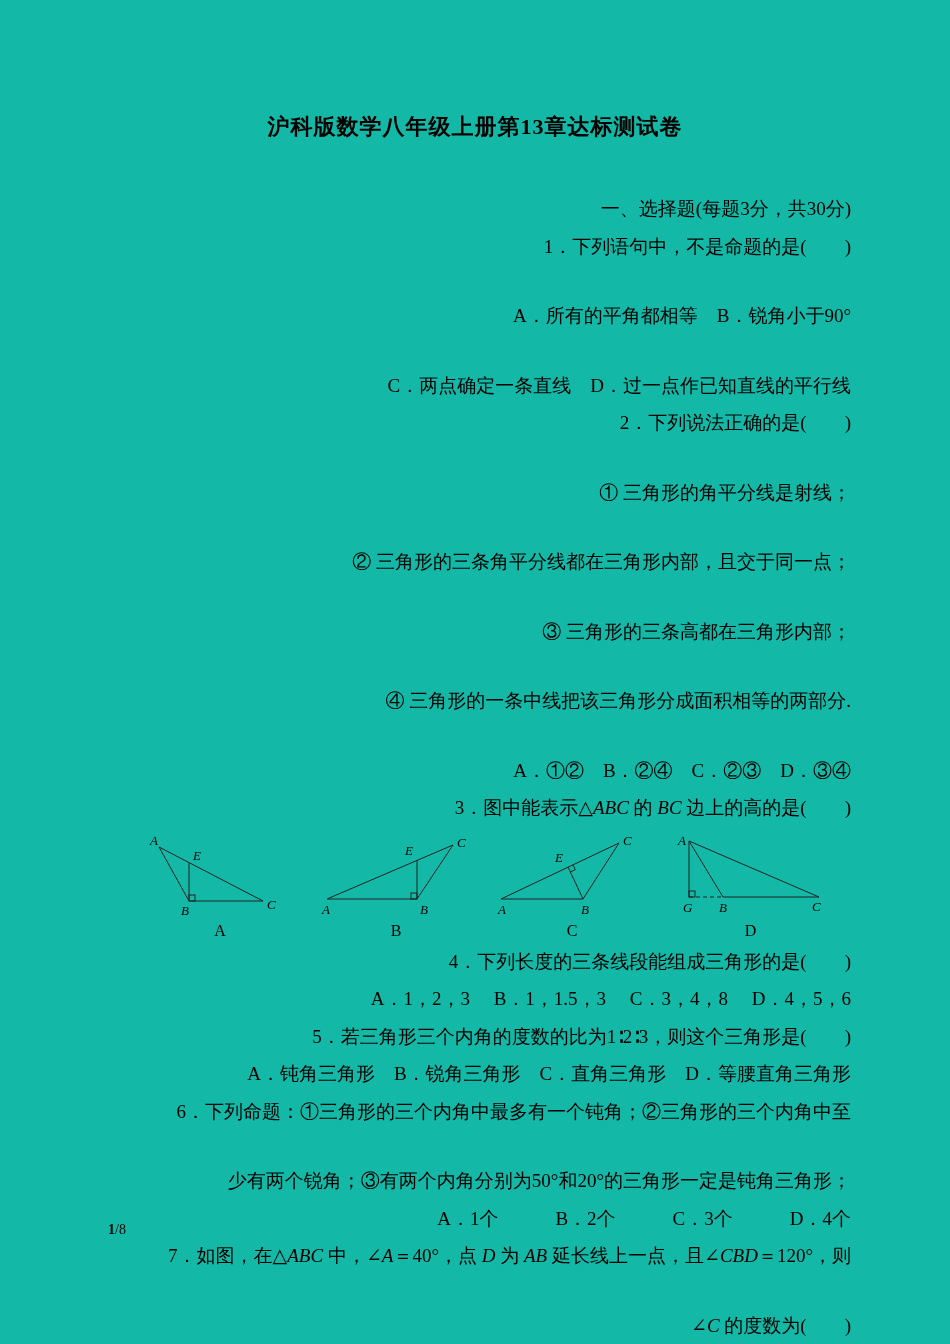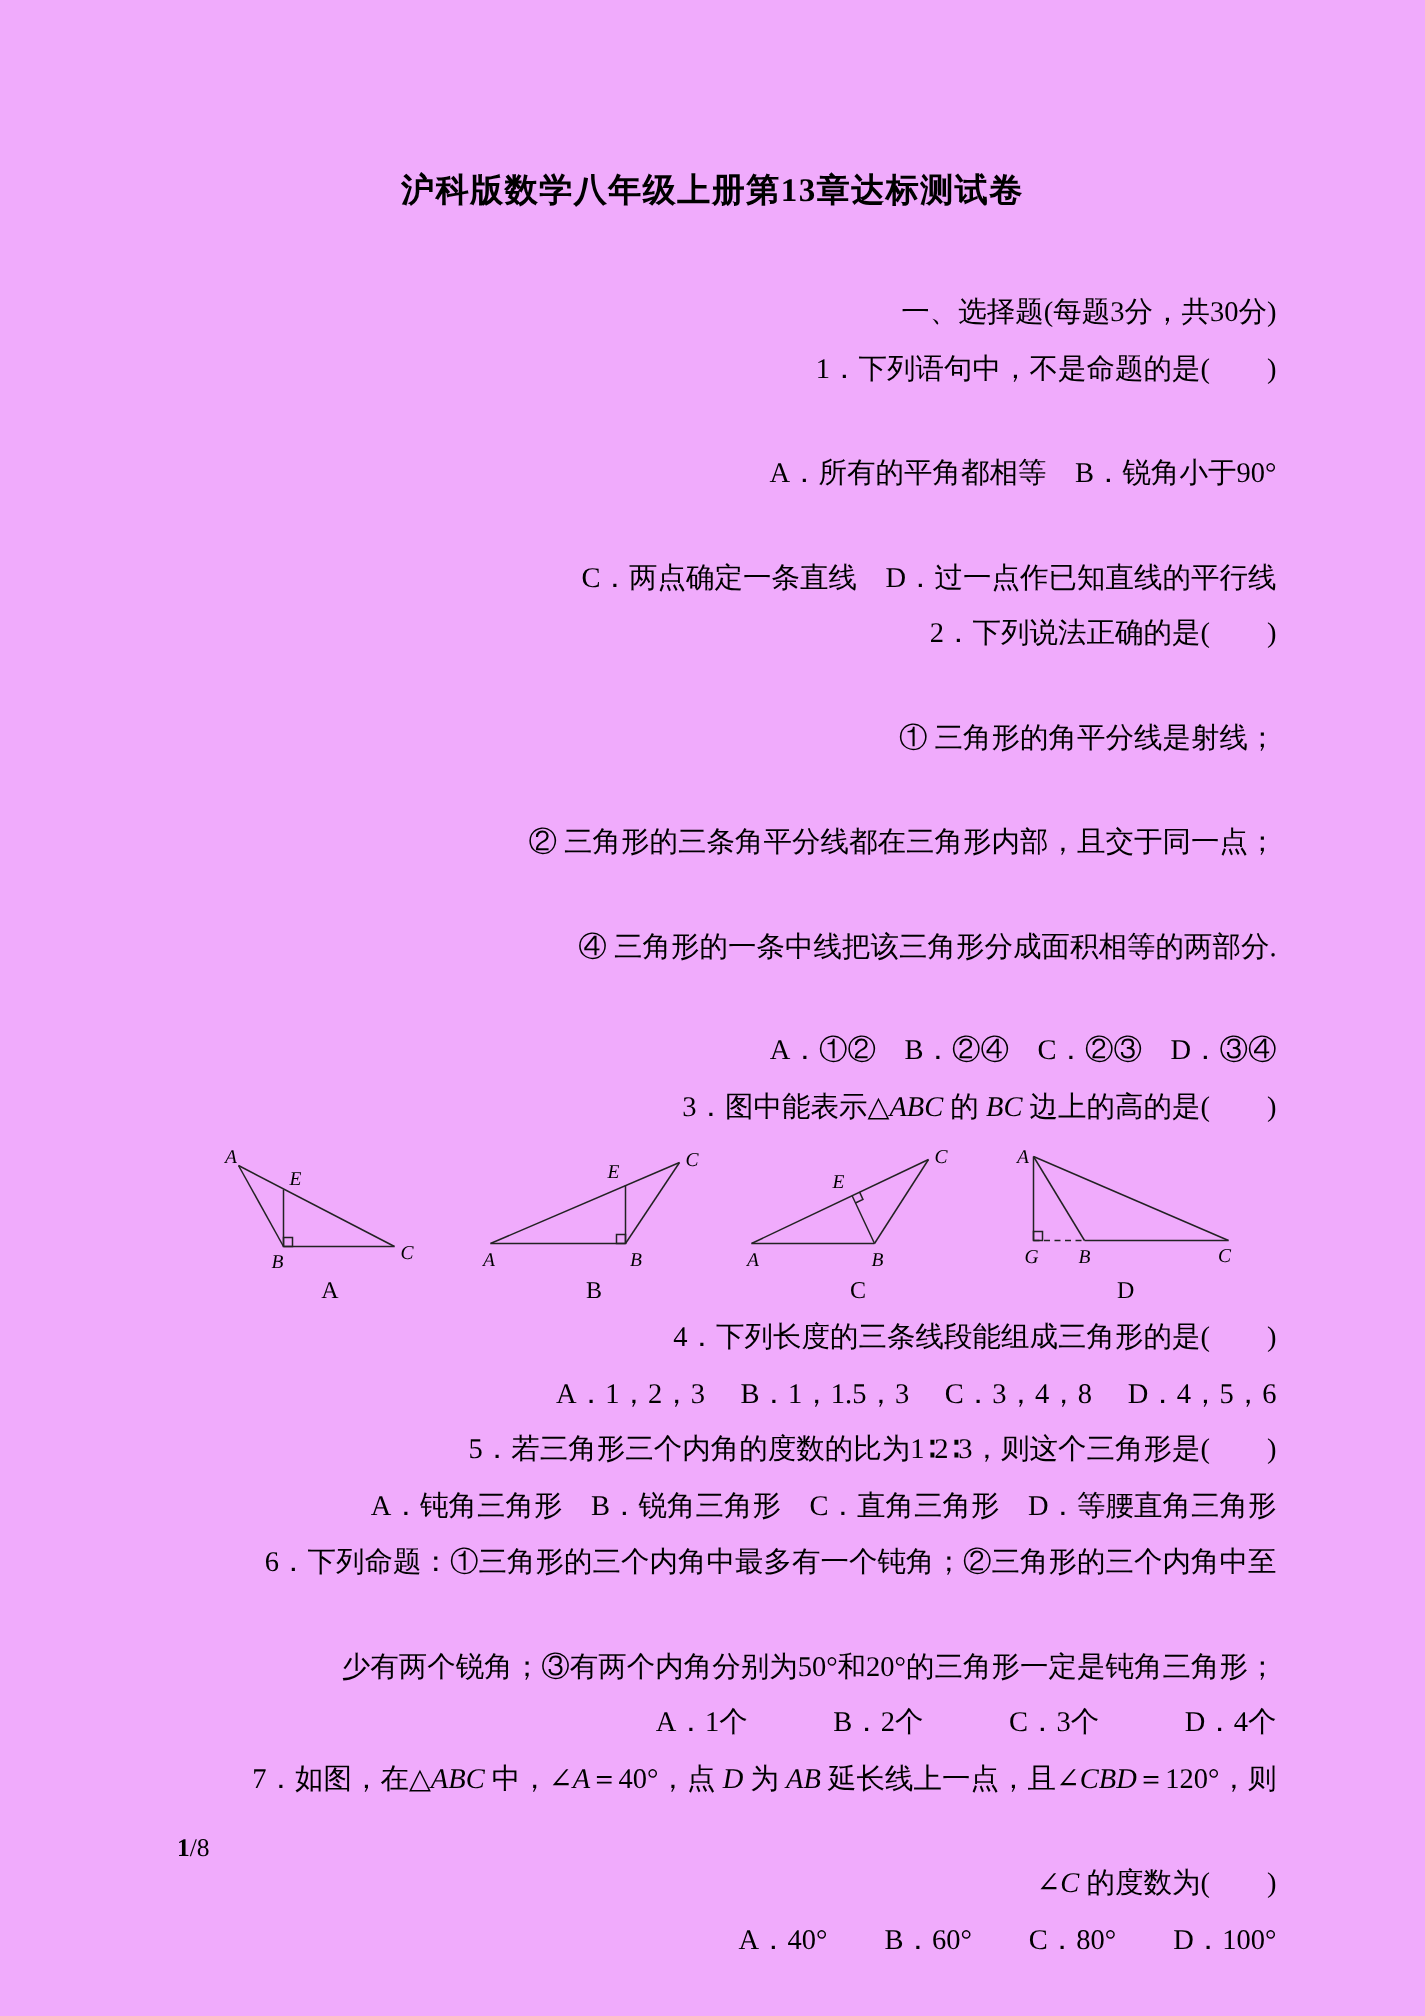--- a/index.html
+++ b/index.html
@@ -1,21 +1,21 @@
 <!DOCTYPE html>
 <html><head>
 <meta charset="utf-8">
 <style>
   * { box-sizing: border-box; }
   html, body { margin: 0; padding: 0; background: #ffffff; }
   .page {
     position: relative;
     width: 950px;
     height: 1344px;
-    background: #f0abfc;
+    background: #14b8a6;
     color: #000;
     font-family: "Liberation Serif", "DejaVu Serif", serif;
     overflow: hidden;
   }
   .title {
     margin: 0;
     padding-top: 112px;
     text-align: center;
     font-size: 22px;
     font-weight: 700;
@@ -32,41 +32,42 @@
   .ind-a { margin-left: 20px; margin-top: 32px; }
   .ind-b { margin-left: 33px; }
   .v { font-style: italic; }
   .figs { display: flex; gap: 26px; margin: 8px 0 2px 0; }
   .fig { margin: 0; text-align: center; }
   .fig svg { display: block; }
   .st line, .st rect, .st path { stroke: #222; stroke-width: 1; fill: none; }
   .dash { stroke-dasharray: 4 3; }
   svg text { font-family: "Liberation Serif", serif; font-size: 13px; font-style: italic; fill: #000; }
   figcaption { font-size: 16px; line-height: 20px; font-style: normal; }
-  .footer { position: absolute; left: 118px; top: 1222px; font-size: 17px; }
+  .footer { position: absolute; left: 108px; top: 1222px; font-size: 14px; }
   .footer .b { font-weight: 700; }
 </style>
 </head>
 <body>
 
 <div class="page">
 
   <h1 class="title">沪科版数学八年级上册第13章达标测试卷</h1>
 
   <div class="content">
 
     <p class="line">一、选择题(每题3分，共30分)</p>
 
     <p class="line">1．下列语句中，不是命题的是(　　)</p>
     <p class="line ind-a">A．所有的平角都相等　B．锐角小于90°</p>
     <p class="line ind-a">C．两点确定一条直线　D．过一点作已知直线的平行线</p>
 
     <p class="line">2．下列说法正确的是(　　)</p>
     <p class="line ind-a">① 三角形的角平分线是射线；</p>
     <p class="line ind-a">② 三角形的三条角平分线都在三角形内部，且交于同一点；</p>
+    <p class="line ind-a">③ 三角形的三条高都在三角形内部；</p>
     <p class="line ind-a">④ 三角形的一条中线把该三角形分成面积相等的两部分.</p>
     <p class="line ind-a">A．①②　B．②④　C．②③　D．③④</p>
 
     <p class="line"><span>3．图中能表示△</span><span class="v">ABC</span><span> 的 </span><span class="v">BC</span><span> 边上的高的是(　　)</span></p>
 
     <div class="figs">
 
       <figure class="fig">
         <svg width="150" height="86" viewBox="0 0 150 86">
           <g class="st">

